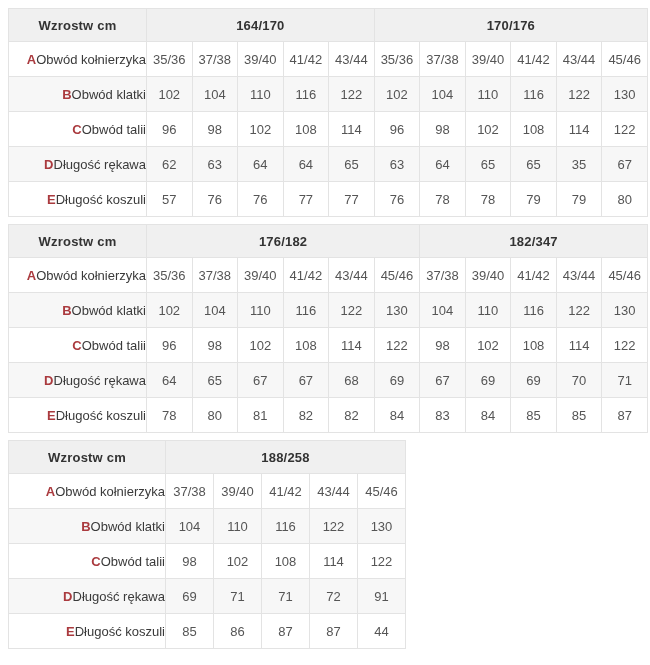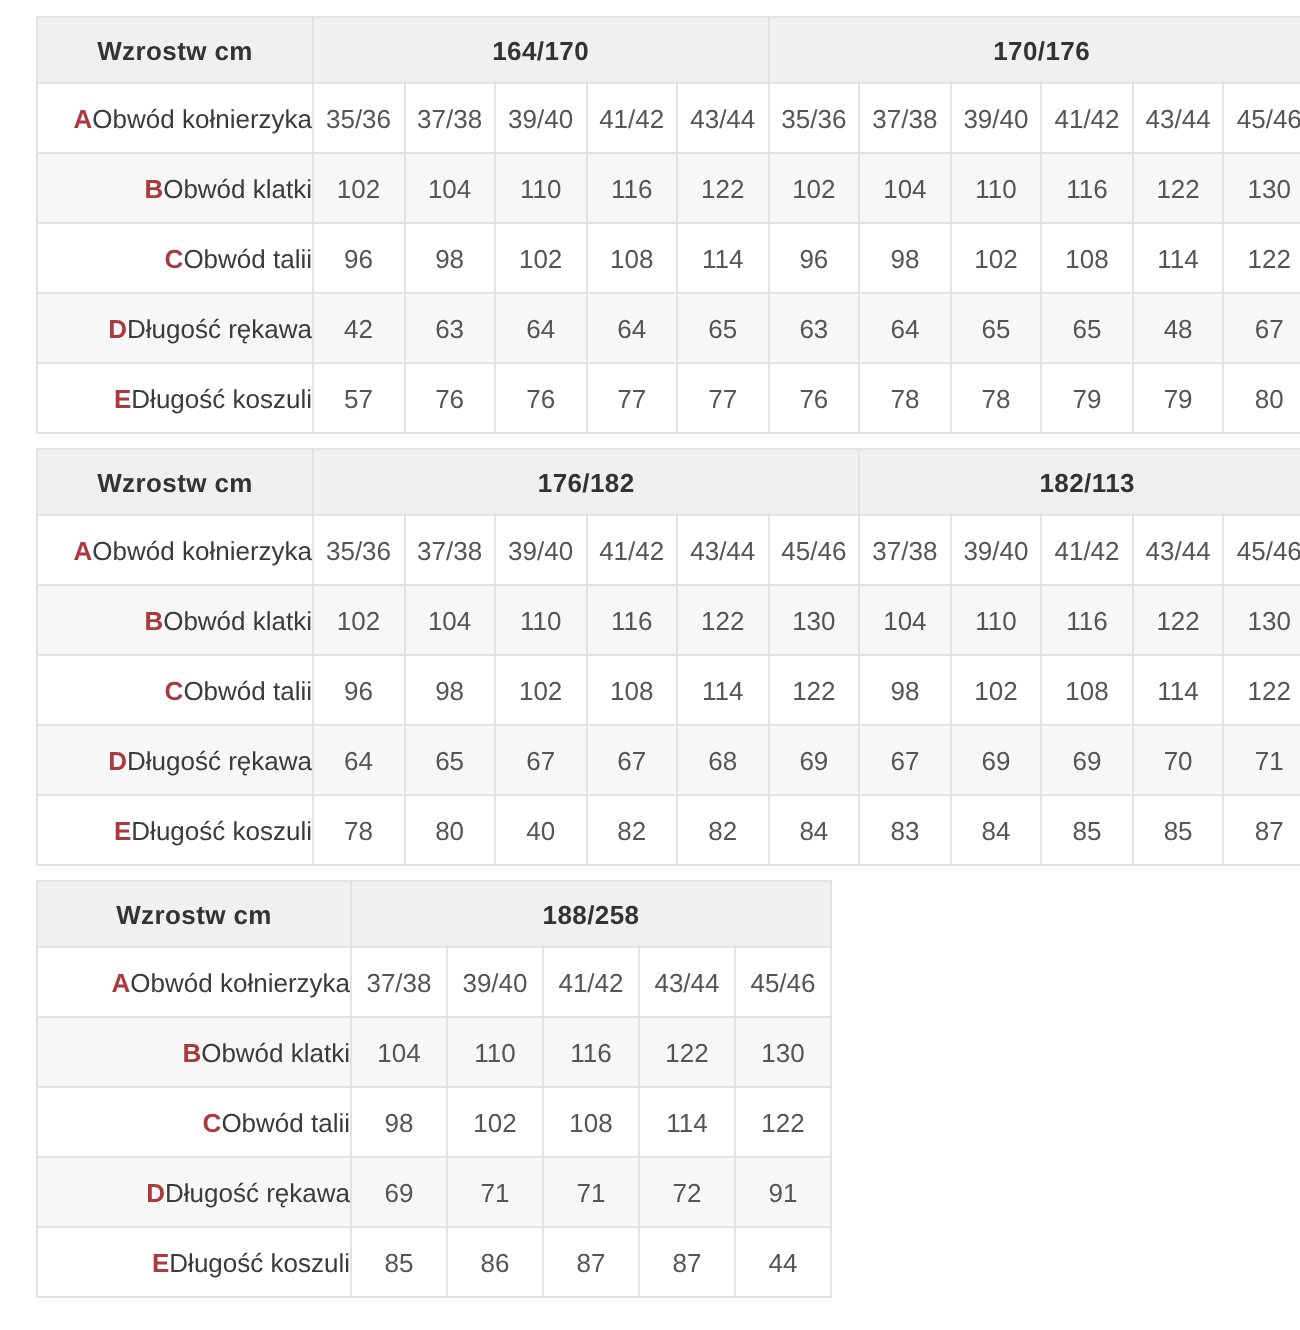--- a/index.html
+++ b/index.html
@@ -14,21 +14,20 @@
   * { box-sizing: border-box; }
   html, body {
     margin: 0;
     padding: 0;
     background: #ffffff;
     font-family: "Liberation Sans", sans-serif;
   }
   .page {
     width: 562px;
     padding: 8px 2px 8px 8px;
-    margin-left: 10px;
   }
   table.size-table {
     border-collapse: collapse;
     table-layout: fixed;
     width: 640px;
     margin: 0 0 7px 0;
   }
   table.size-table.narrow { width: 398px; }
   table.size-table col.labelcol { width: 138px; }
   table.size-table.narrow col.labelcol { width: 157px; }
@@ -135,30 +134,30 @@
           <td class="value">114</td>
           <td class="value">96</td>
           <td class="value">98</td>
           <td class="value">102</td>
           <td class="value">108</td>
           <td class="value">114</td>
           <td class="value">122</td>
         </tr>
         <tr>
           <td class="rowhead"><span class="row-letter">D</span><span class="row-label">Długość rękawa</span></td>
-          <td class="value">42</td>
+          <td class="value">62</td>
           <td class="value">63</td>
           <td class="value">64</td>
           <td class="value">64</td>
           <td class="value">65</td>
           <td class="value">63</td>
           <td class="value">64</td>
           <td class="value">65</td>
           <td class="value">65</td>
-          <td class="value">48</td>
+          <td class="value">35</td>
           <td class="value">67</td>
         </tr>
         <tr>
           <td class="rowhead"><span class="row-letter">E</span><span class="row-label">Długość koszuli</span></td>
           <td class="value">57</td>
           <td class="value">76</td>
           <td class="value">76</td>
           <td class="value">77</td>
           <td class="value">77</td>
           <td class="value">76</td>
@@ -182,21 +181,21 @@
         <col>
         <col>
         <col>
         <col>
         <col>
       </colgroup>
       <thead>
         <tr>
           <th>Wzrostw cm</th>
           <th colspan="6">176/182</th>
-          <th colspan="5">182/113</th>
+          <th colspan="5">182/347</th>
         </tr>
       </thead>
       <tbody>
         <tr>
           <td class="rowhead"><span class="row-letter">A</span><span class="row-label">Obwód kołnierzyka</span></td>
           <td class="value">35/36</td>
           <td class="value">37/38</td>
           <td class="value">39/40</td>
           <td class="value">41/42</td>
           <td class="value">43/44</td>
@@ -246,21 +245,21 @@
           <td class="value">67</td>
           <td class="value">69</td>
           <td class="value">69</td>
           <td class="value">70</td>
           <td class="value">71</td>
         </tr>
         <tr>
           <td class="rowhead"><span class="row-letter">E</span><span class="row-label">Długość koszuli</span></td>
           <td class="value">78</td>
           <td class="value">80</td>
-          <td class="value">40</td>
+          <td class="value">81</td>
           <td class="value">82</td>
           <td class="value">82</td>
           <td class="value">84</td>
           <td class="value">83</td>
           <td class="value">84</td>
           <td class="value">85</td>
           <td class="value">85</td>
           <td class="value">87</td>
         </tr>
       </tbody>

